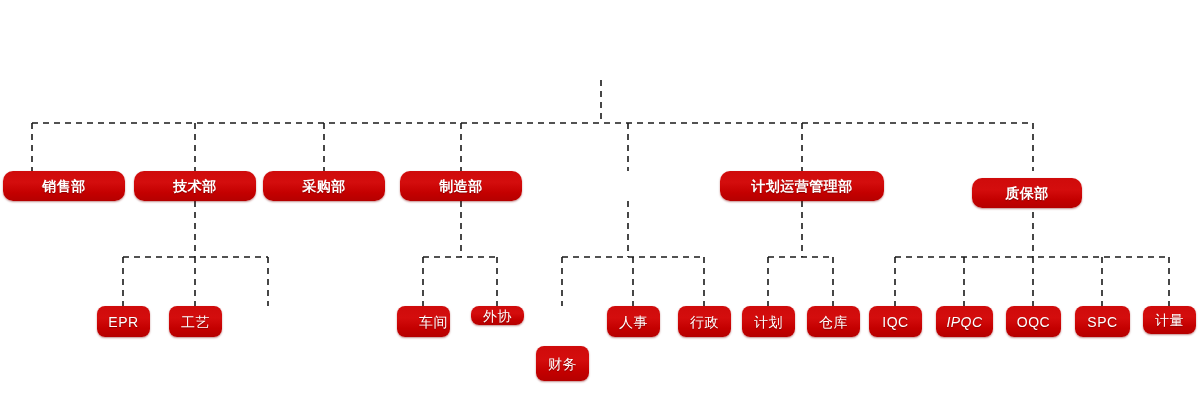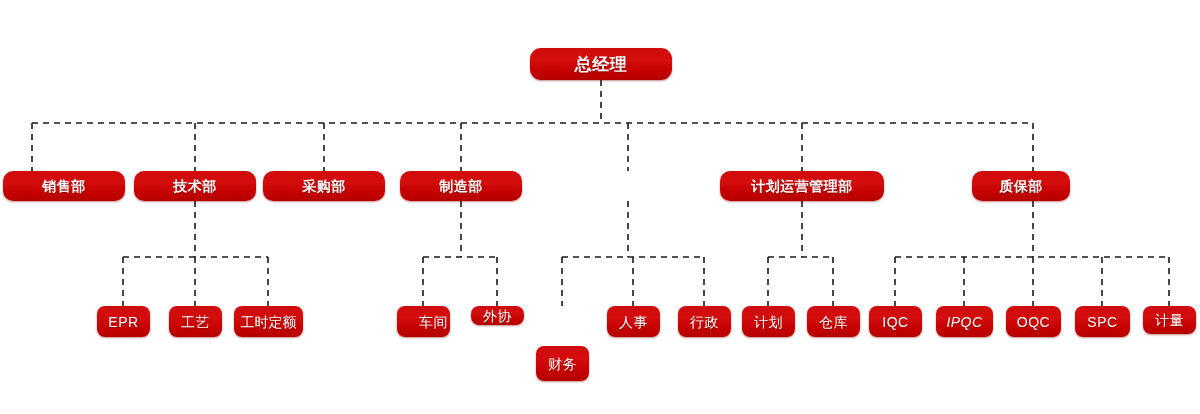--- a/index.html
+++ b/index.html
@@ -90,51 +90,45 @@
       <path d="M1033,201 L1033,257"></path>
       <path d="M895,257 L1169,257"></path>
       <path d="M895,257 L895,306"></path>
       <path d="M964,257 L964,306"></path>
       <path d="M1033,257 L1033,306"></path>
       <path d="M1102,257 L1102,306"></path>
       <path d="M1169,257 L1169,306"></path>
     </g>
   </svg>
 
-  <div class="node lv0" style="left:530px;top:48px;width:142px;height:32px;">
-    <span class="lbl">总经理</span>
-  </div>
 
   <div class="node lv1" style="left:3px;top:171px;width:122px;height:30px;">
     <span class="lbl">销售部</span>
   </div>
   <div class="node lv1" style="left:134px;top:171px;width:122px;height:30px;">
     <span class="lbl">技术部</span>
   </div>
   <div class="node lv1" style="left:263px;top:171px;width:122px;height:30px;">
     <span class="lbl">采购部</span>
   </div>
   <div class="node lv1" style="left:400px;top:171px;width:122px;height:30px;">
     <span class="lbl">制造部</span>
   </div>
   <div class="node lv1" style="left:720px;top:171px;width:164px;height:30px;">
     <span class="lbl">计划运营管理部</span>
   </div>
-  <div class="node lv1" style="left:972px;top:171px;width:98px;height:30px;">
+  <div class="node lv1" style="left:972px;top:178px;width:110px;height:30px;">
     <span class="lbl">质保部</span>
   </div>
 
   <div class="node lv2" style="left:97px;top:306px;width:53px;height:31px;">
     <span class="lbl">EPR</span>
   </div>
   <div class="node lv2" style="left:169px;top:306px;width:53px;height:31px;">
     <span class="lbl">工艺</span>
-  </div>
-  <div class="node lv2 tight" style="left:234px;top:306px;width:69px;height:31px;">
-    <span class="lbl">工时定额</span>
   </div>
 
   <div class="node lv2" style="left:397px;top:306px;width:53px;height:31px;padding-left:20px;">
     <span class="lbl">车间</span>
   </div>
   <div class="node lv2" style="left:471px;top:306px;width:53px;height:19px;">
     <span class="lbl">外协</span>
   </div>
 
   <div class="node lv2" style="left:536px;top:306px;width:53px;height:35px;margin-top:40px;">

